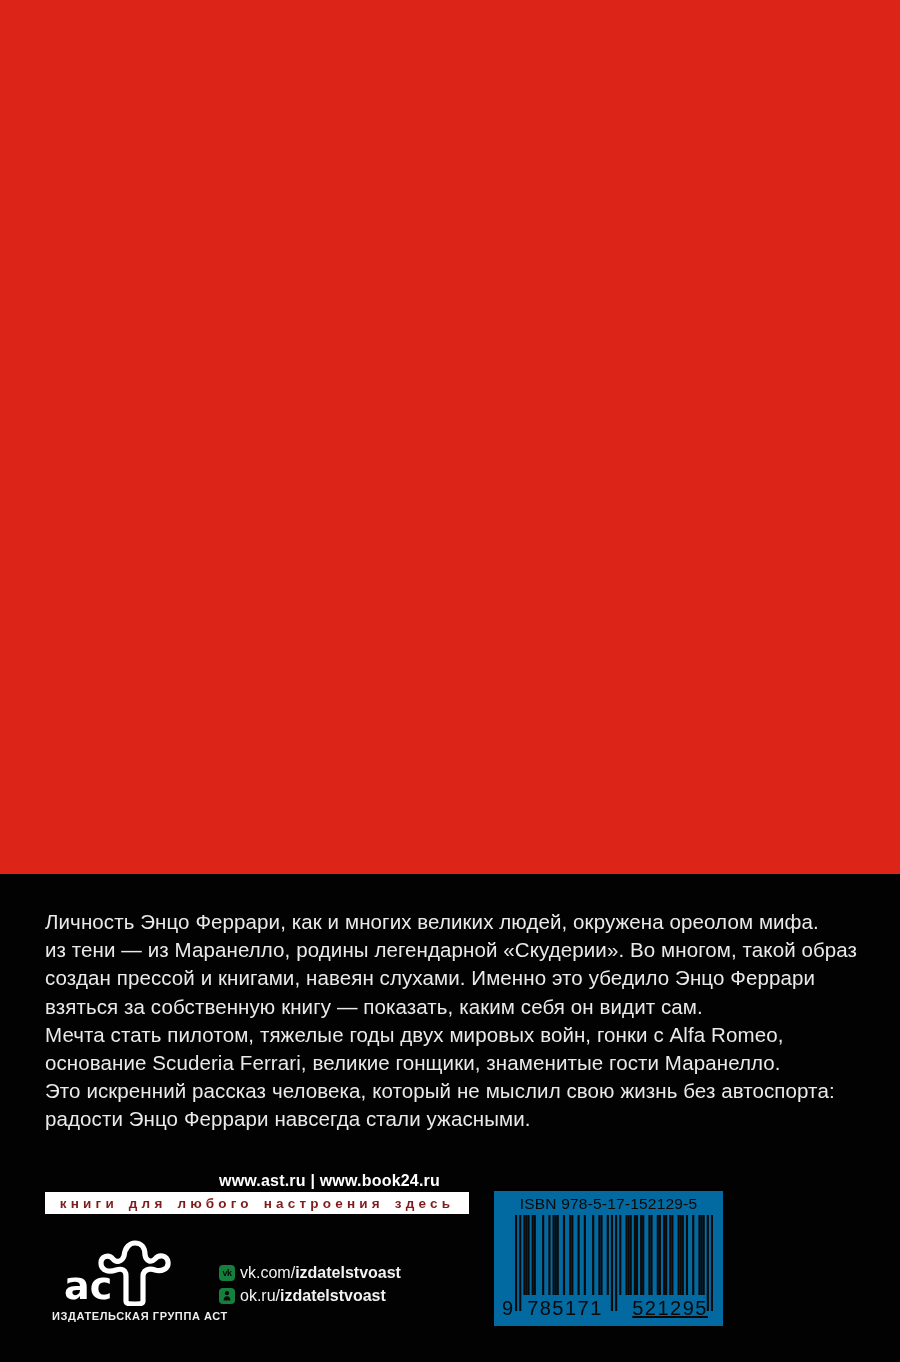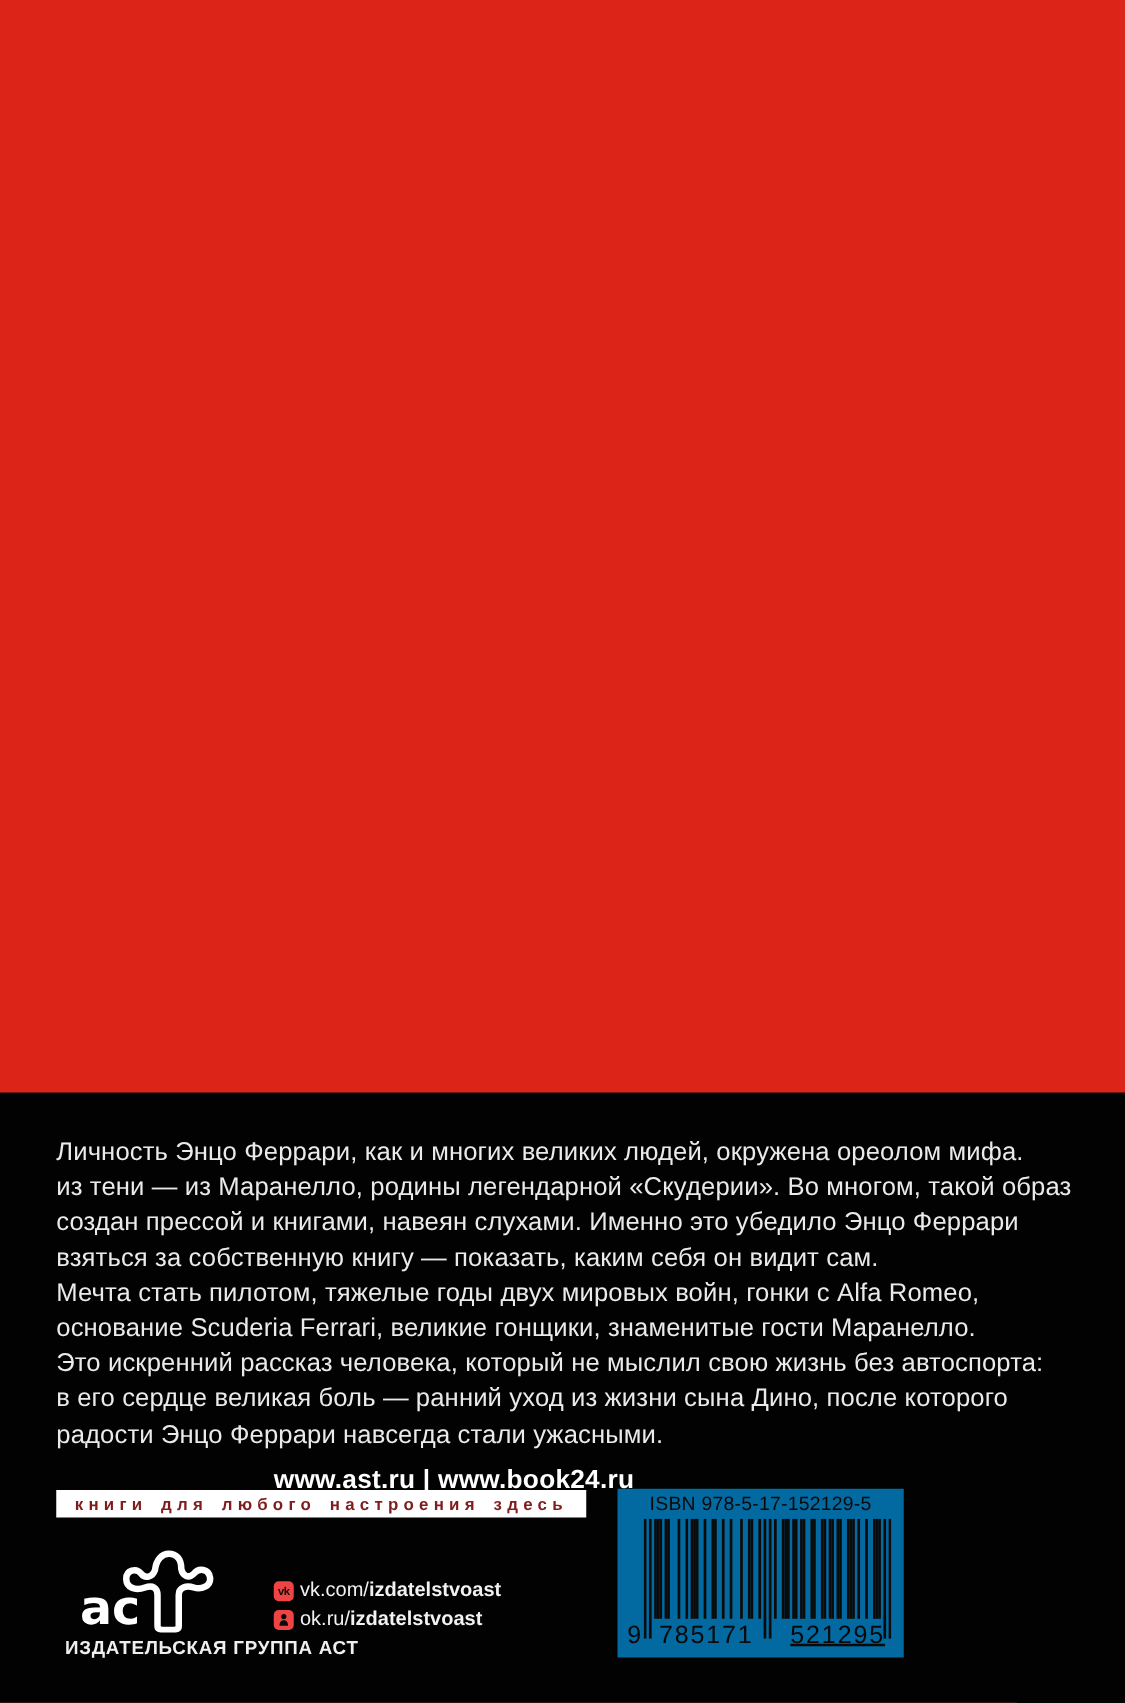--- a/index.html
+++ b/index.html
@@ -25,38 +25,38 @@
     position:absolute; left:45px; top:1192px; width:424px; height:22px;
     background:#ffffff; color:#7f1d1d;
     font-size:13.5px; font-weight:bold; letter-spacing:4.2px; word-spacing:3px;
     display:flex; align-items:center; justify-content:center;
     white-space:nowrap;
   }
   
   #ast-logo { position:absolute; left:50px; top:1232px; width:126px; height:74px; }
   #publisher-caption {
     position:absolute; left:52px; top:1310px; width:200px;
-    color:#efefef; font-size:15px; font-weight:bold; letter-spacing:0.6px;
+    color:#efefef; font-size:11px; font-weight:bold; letter-spacing:0.6px;
     white-space:nowrap;
   }
   
   #websites-line {
     position:absolute; left:219px; top:1172px;
-    color:#ffffff; font-size:21px; font-weight:bold; letter-spacing:0.2px;
+    color:#ffffff; font-size:16px; font-weight:bold; letter-spacing:0.2px;
     white-space:nowrap;
   }
   .social-row {
     position:absolute; left:219px; height:18px;
     display:flex; align-items:center; gap:5px;
     color:#f2f2f2; font-size:16px; white-space:nowrap;
   }
   #vk-row { top:1264px; }
   #ok-row { top:1287px; }
   .social-badge {
-    width:16px; height:16px; border-radius:4px; background:#ef4444;
+    width:16px; height:16px; border-radius:4px; background:#15803d;
     display:flex; align-items:center; justify-content:center; flex:0 0 16px;
   }
   .vk-glyph { color:#0a0a0a; font-size:9px; font-weight:bold; letter-spacing:-0.5px; line-height:1; }
   .handle-bold { font-weight:bold; }
   
   #barcode-box {
     position:absolute; left:494px; top:1191px; width:229px; height:135px;
     background:#0369a1; color:#0a0a0a;
   }
   #isbn-label {
@@ -77,21 +77,20 @@
   <div id="red-panel"></div>
 
   <div id="blurb">
     <div class="blurb-line">Личность Энцо Феррари, как и многих великих людей, окружена ореолом мифа.</div>
     <div class="blurb-line">из тени — из Маранелло, родины легендарной «Скудерии». Во многом, такой образ</div>
     <div class="blurb-line">создан прессой и книгами, навеян слухами. Именно это убедило Энцо Феррари</div>
     <div class="blurb-line">взяться за собственную книгу — показать, каким себя он видит сам.</div>
     <div class="blurb-line">Мечта стать пилотом, тяжелые годы двух мировых войн, гонки с Alfa Romeo,</div>
     <div class="blurb-line">основание Scuderia Ferrari, великие гонщики, знаменитые гости Маранелло.</div>
     <div class="blurb-line">Это искренний рассказ человека, который не мыслил свою жизнь без автоспорта:</div>
-    <div class="blurb-line">в его сердце великая боль — ранний уход из жизни сына Дино, после которого</div>
     <div class="blurb-line">радости Энцо Феррари навсегда стали ужасными.</div>
   </div>
 
   <div id="mood-banner">книги для любого настроения здесь</div>
 
   <svg id="ast-logo" viewBox="0 0 126 74" xmlns="http://www.w3.org/2000/svg">
     <g>
       <path d="M76 69 L76 44
                C76 38 72 36 66 38
                C58 41 51 38 51 31

